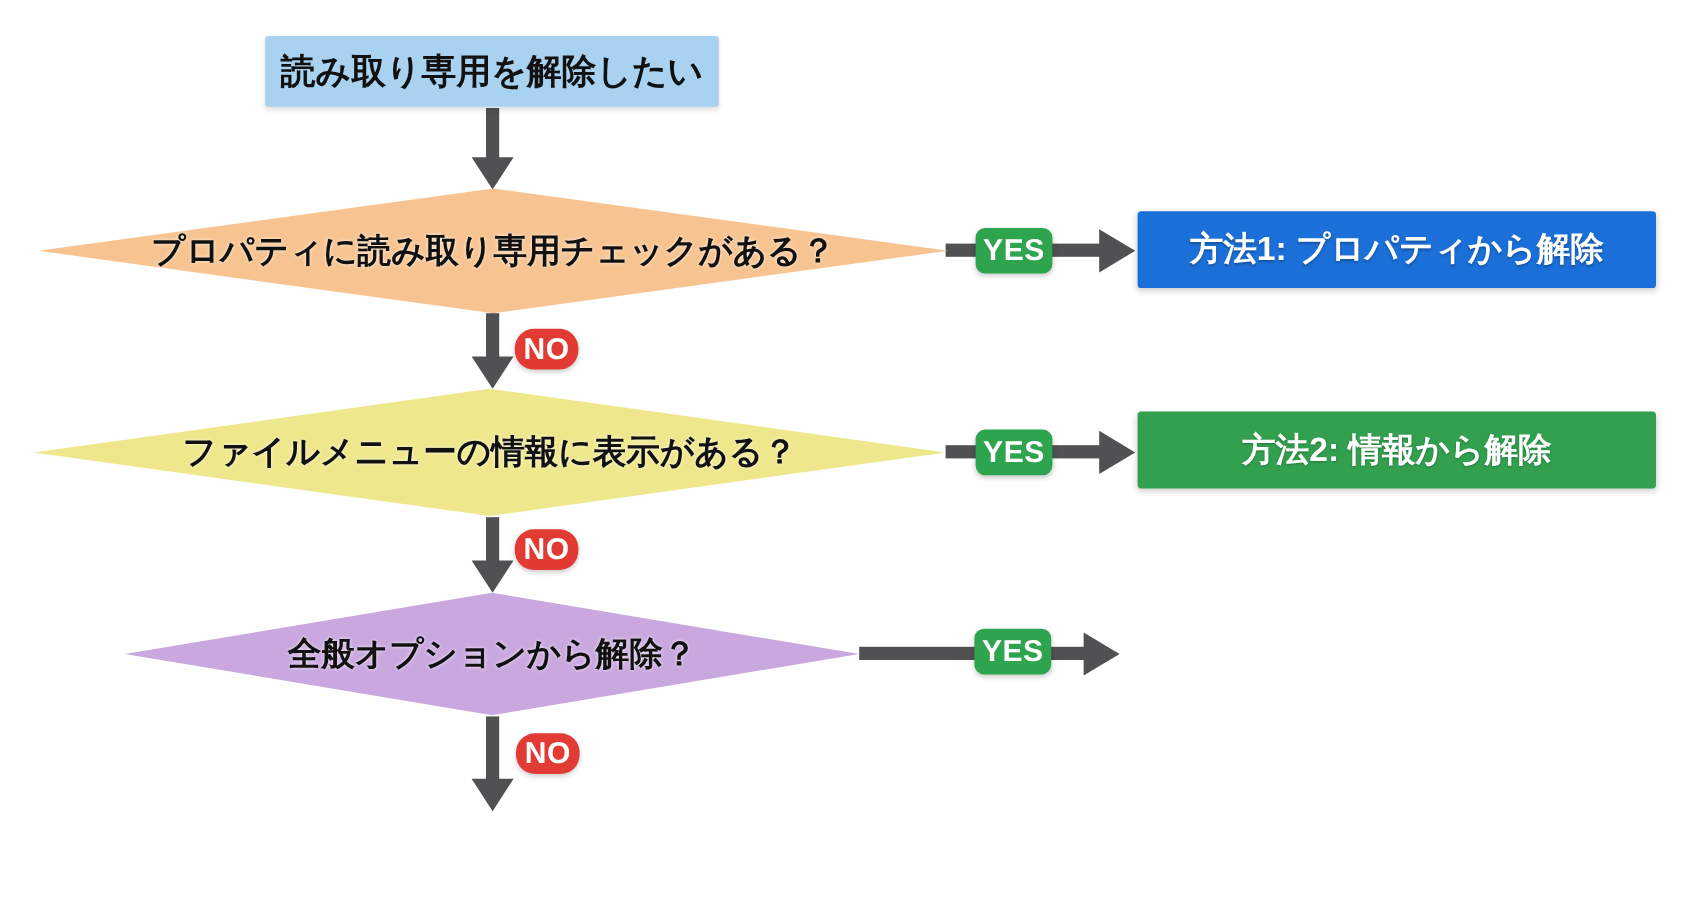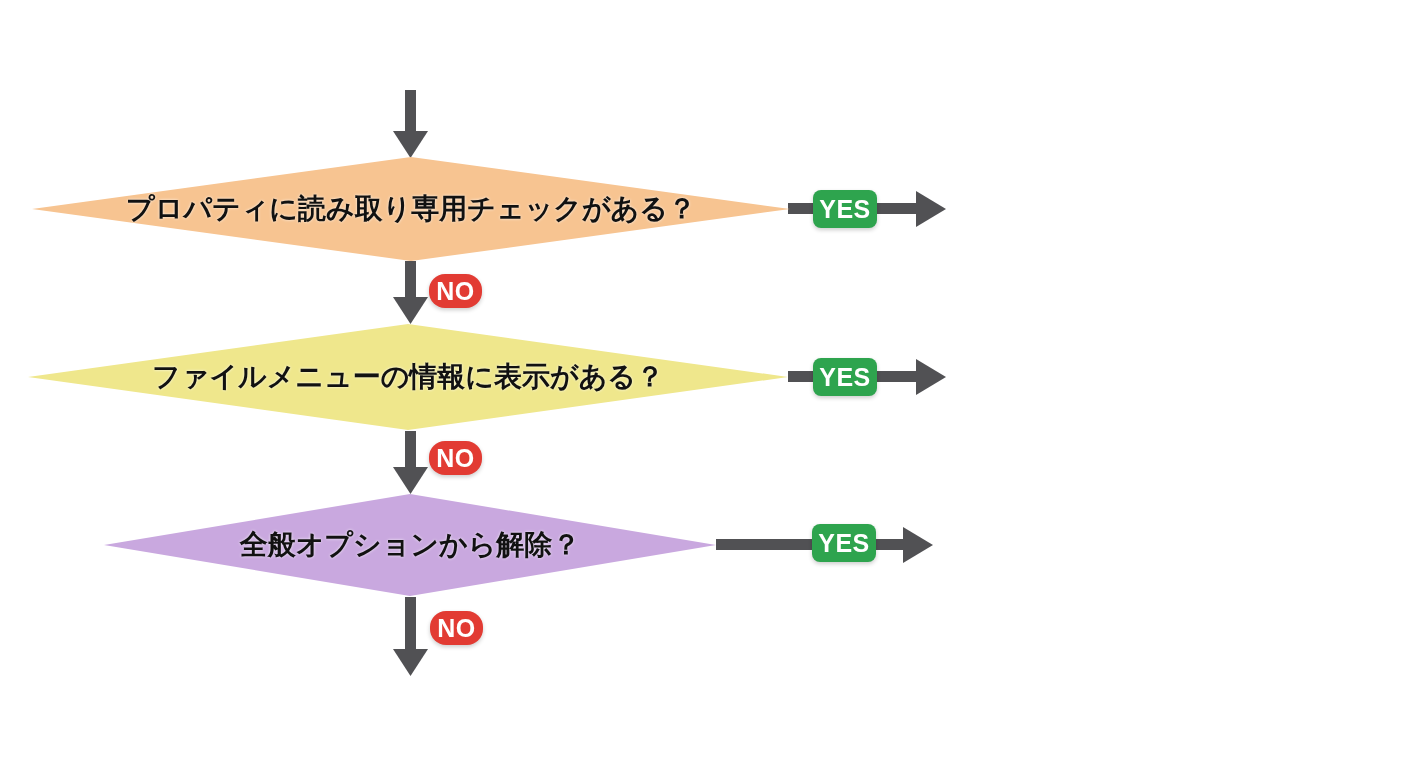--- a/index.html
+++ b/index.html
@@ -122,32 +122,41 @@
       <rect x="788" y="371" width="129" height="11"></rect>
       <polygon points="916,359 916,395 946,377"></polygon>
     </g>
 
     <g fill="#515154">
       <rect x="716" y="539" width="188" height="11"></rect>
       <polygon points="903,527 903,563 933,545"></polygon>
     </g>
   </svg>
 
+  <div class="node start">
+    <span>読み取り専用を解除したい</span>
+  </div>
 
   <div class="diamond d1">
     <span>プロパティに読み取り専用チェックがある？</span>
   </div>
   <div class="badge yes y1">YES</div>
   <div class="badge no n1">NO</div>
+  <div class="node result r1">
+    <span>方法1: プロパティから解除</span>
+  </div>
 
   <div class="diamond d2">
     <span>ファイルメニューの情報に表示がある？</span>
   </div>
   <div class="badge yes y2">YES</div>
   <div class="badge no n2">NO</div>
+  <div class="node result r2">
+    <span>方法2: 情報から解除</span>
+  </div>
 
   <div class="diamond d3">
     <span>全般オプションから解除？</span>
   </div>
   <div class="badge yes y3">YES</div>
   <div class="badge no n3">NO</div>
 
 
 </div>
 

